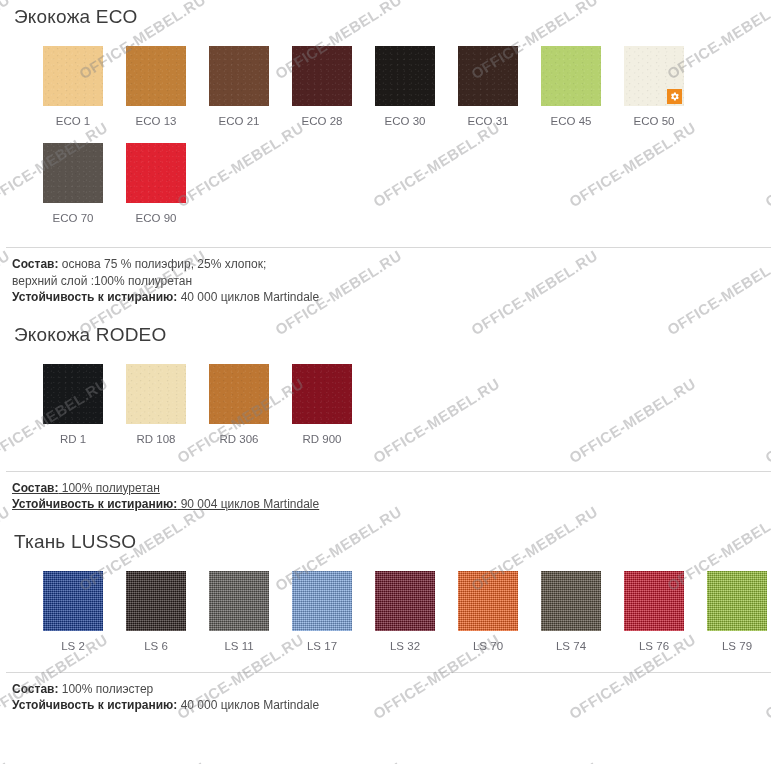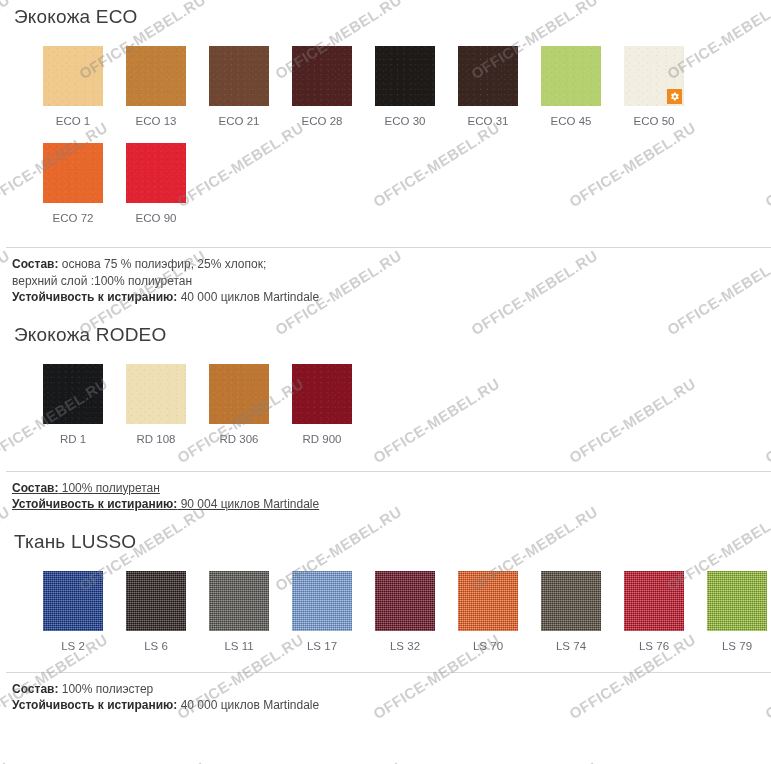--- a/index.html
+++ b/index.html
@@ -231,24 +231,24 @@
               <svg width="11" height="11" viewBox="0 0 24 24" fill="#ffffff">
                 <path d="M19.4 13a7.6 7.6 0 000-2l2-1.6-2-3.4-2.4 1a7.6 7.6 0 00-1.7-1L14.9 3h-4l-.4 2.6a7.6 7.6 0 00-1.7 1l-2.4-1-2 3.4L6.4 11a7.6 7.6 0 000 2l-2 1.6 2 3.4 2.4-1a7.6 7.6 0 001.7 1l.4 2.6h4l.4-2.6a7.6 7.6 0 001.7-1l2.4 1 2-3.4-2-1.6zM12.9 15a3 3 0 110-6 3 3 0 010 6z"></path>
               </svg>
             </div>
           </div>
           <div class="swatch-label">ECO 50</div>
         </div>
       </div>
       <div class="swatch-row" style="margin-top: 16px;">
         <div class="swatch-cell">
-          <div class="swatch tex-leather" style="background: rgb(232, 103, 42);">
-            <div class="swatch-inner"></div>
-          </div>
-          <div class="swatch-label">ECO 72</div>
+          <div class="swatch tex-leather" style="background: rgb(90, 83, 77);">
+            <div class="swatch-inner"></div>
+          </div>
+          <div class="swatch-label">ECO 70</div>
         </div>
         <div class="swatch-cell">
           <div class="swatch tex-leather" style="background: rgb(224, 34, 49);">
             <div class="swatch-inner"></div>
           </div>
           <div class="swatch-label">ECO 90</div>
         </div>
       </div>
       <div class="spec-block" style="margin-top: 23px;">
         <div class="spec-line"><b>Состав:</b><span> основа 75 % полиэфир, 25% хлопок;</span></div>

